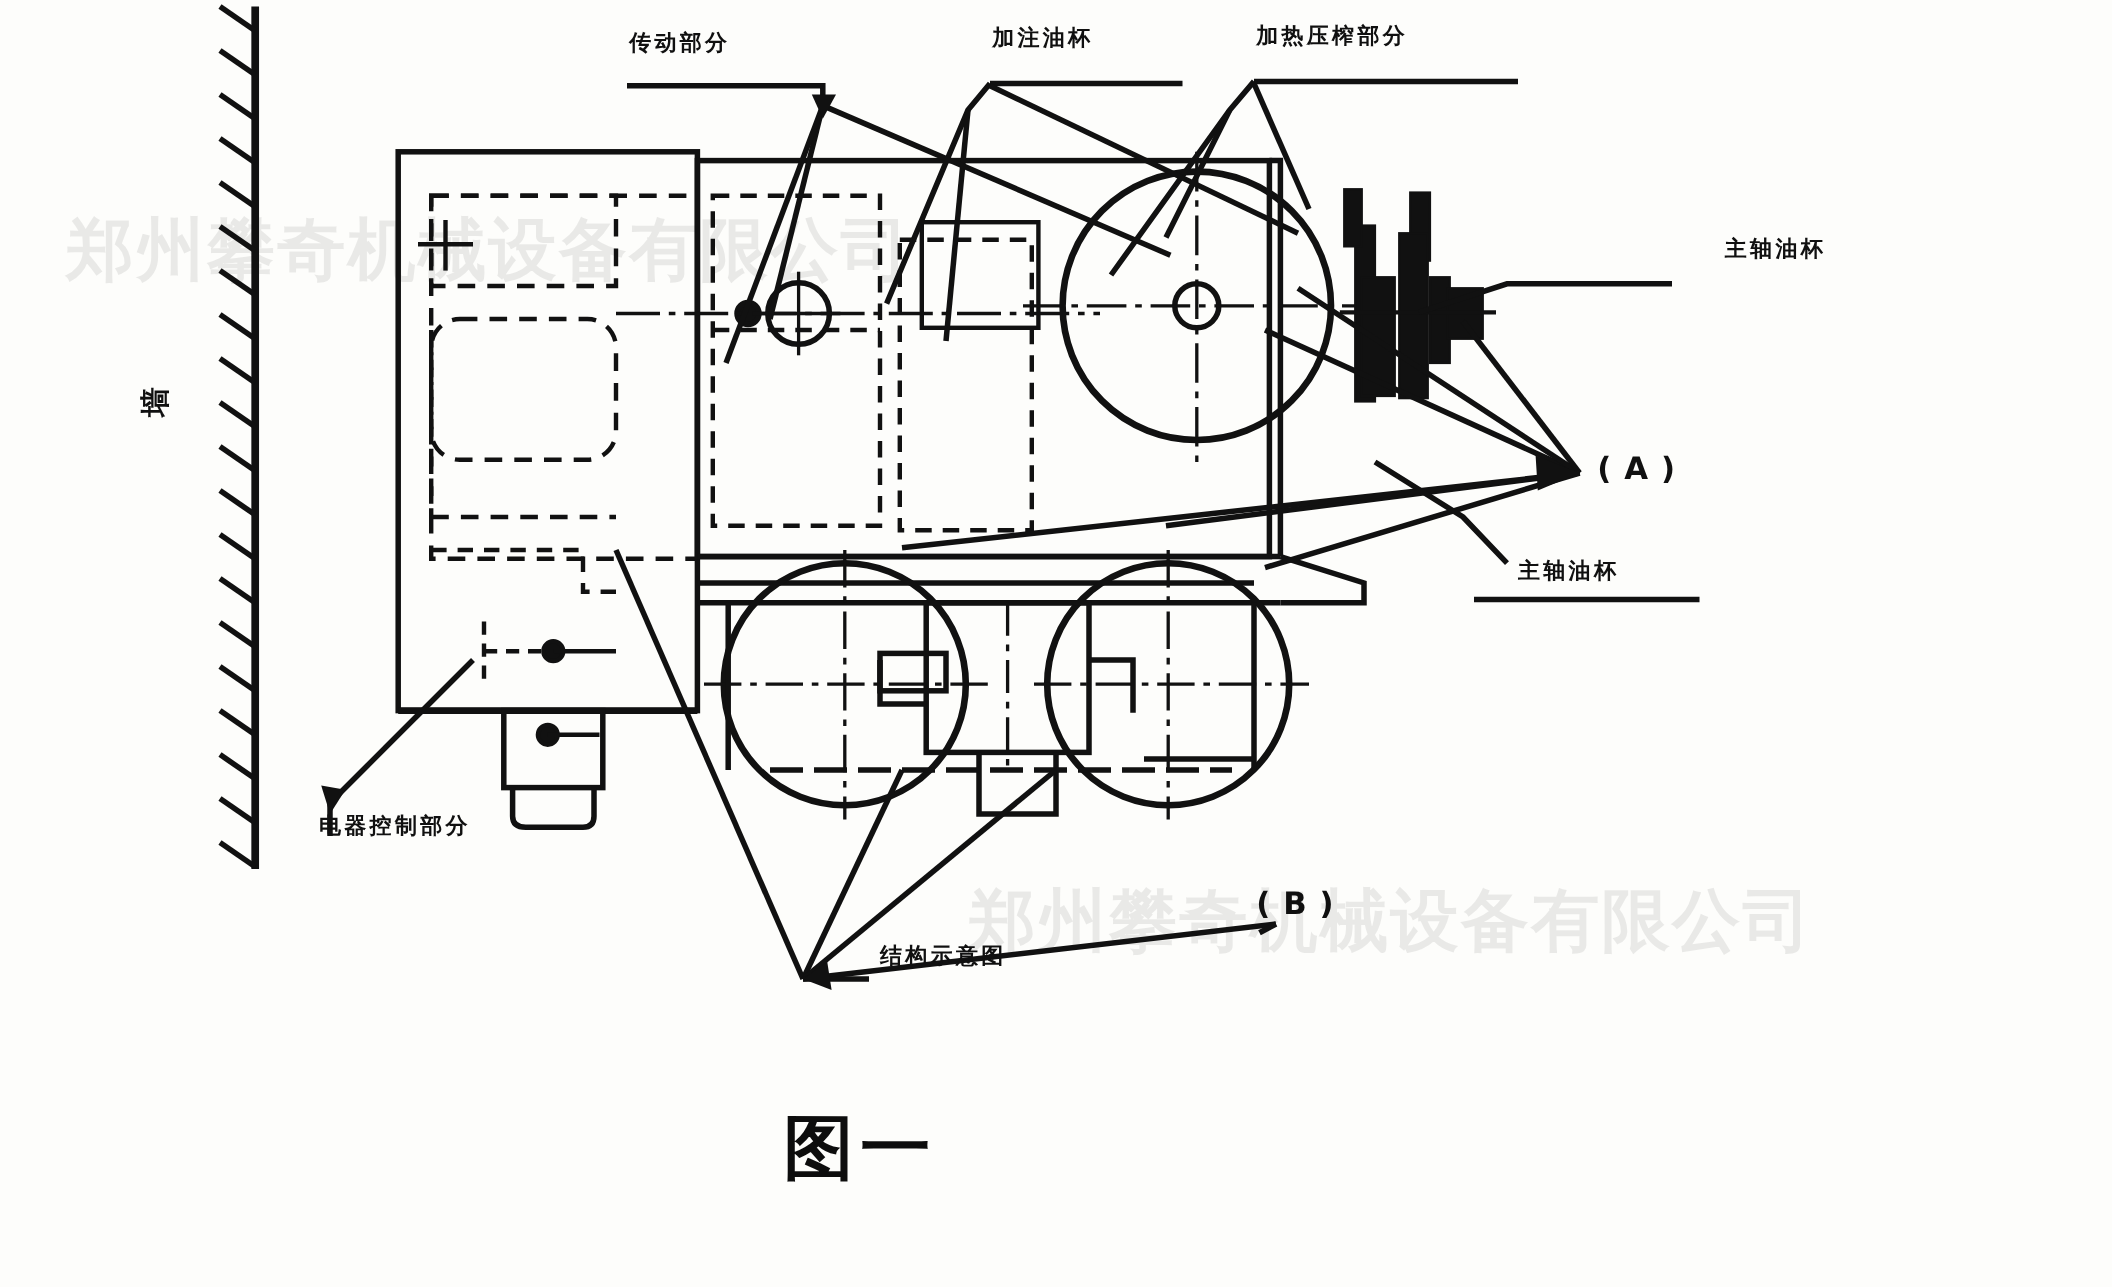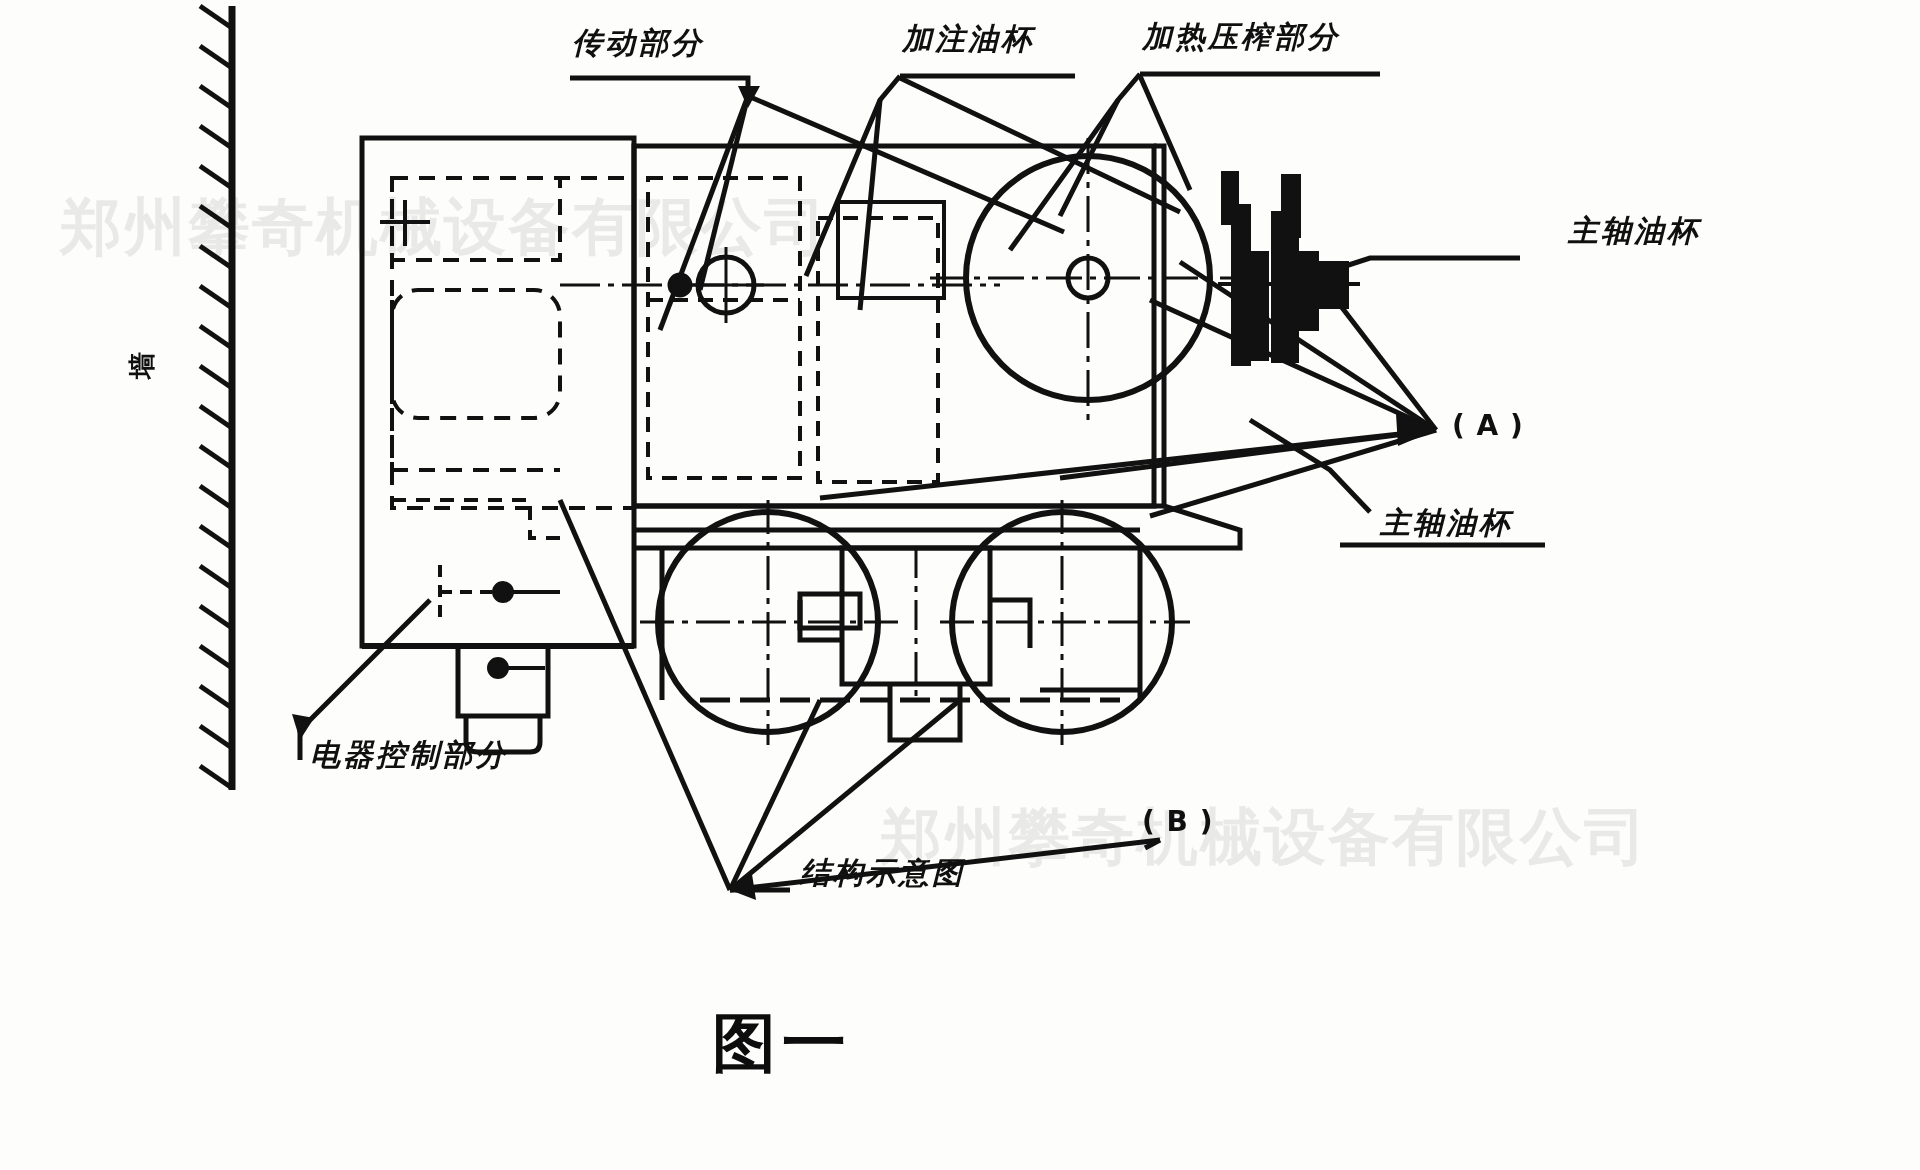--- a/index.html
+++ b/index.html
@@ -26,21 +26,21 @@
   }
   .lbl {
     position: absolute;
     font-family: "DejaVu Sans", sans-serif;
     font-weight: bold;
     color: #101010;
     white-space: nowrap;
     letter-spacing: 3px;
     line-height: 1;
   }
-  .lbl-callout { font-size: 30px; font-style: italic; }
+  .lbl-callout { font-size: 20px; }
   .lbl-marker  { font-size: 28px; letter-spacing: 1px; }
   .lbl-wall {
     font-size: 27px;
     letter-spacing: 0;
     transform: rotate(-90deg);
     transform-origin: 50% 50%;
   }
   .title {
     position: absolute;
     font-family: "DejaVu Sans", sans-serif;
@@ -272,19 +272,19 @@
   <div class="lbl lbl-wall" style="left:128px; top:352px;">墙</div>
 
   <div class="lbl lbl-callout" style="left:572px; top:28px;">传动部分</div>
   <div class="lbl lbl-callout" style="left:902px; top:24px;">加注油杯</div>
   <div class="lbl lbl-callout" style="left:1142px; top:22px;">加热压榨部分</div>
 
   <div class="lbl lbl-callout" style="left:1532px; top:216px;margin-left:36px;">主轴油杯</div>
   <div class="lbl lbl-marker" style="left:1452px; top:412px;">( A )</div>
   <div class="lbl lbl-callout" style="left:1380px; top:508px;">主轴油杯</div>
 
-  <div class="lbl lbl-callout" style="left:290px; top:740px;margin-left:20px;">电器控制部分</div>
+  <div class="lbl lbl-callout" style="left:290px; top:740px;">电器控制部分</div>
   <div class="lbl lbl-marker" style="left:1142px; top:808px;">( B )</div>
   <div class="lbl lbl-callout" style="left:800px; top:858px;">结构示意图</div>
 
   <div class="title" style="left:712px; top:1000px;">图一</div>
 
 </div>
 
 </body></html>

